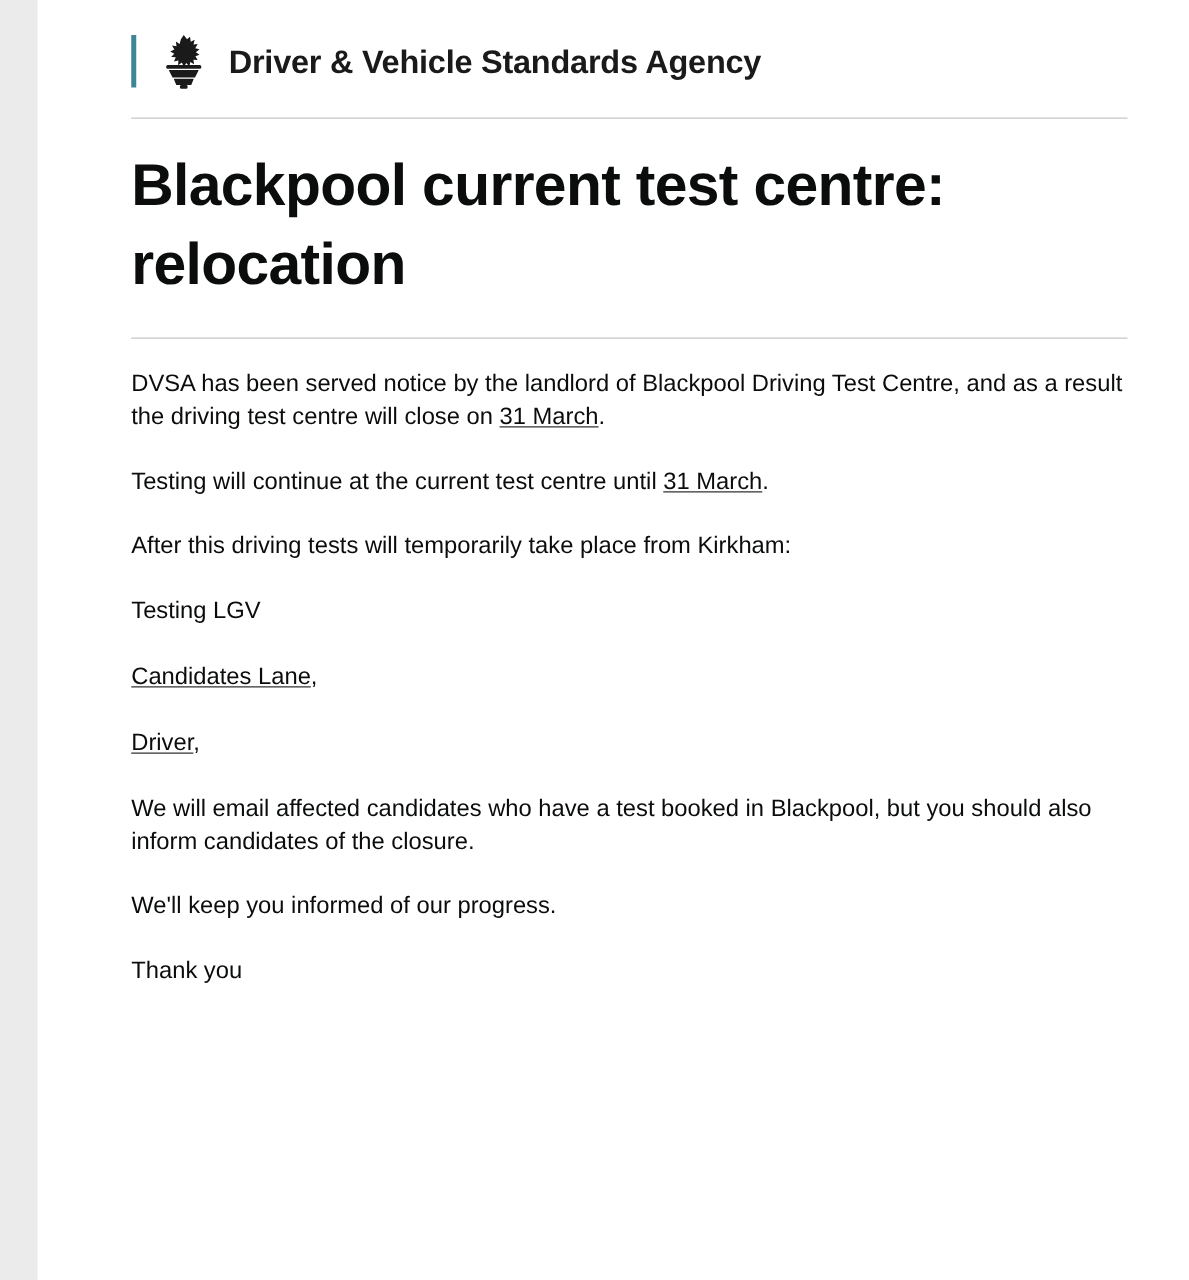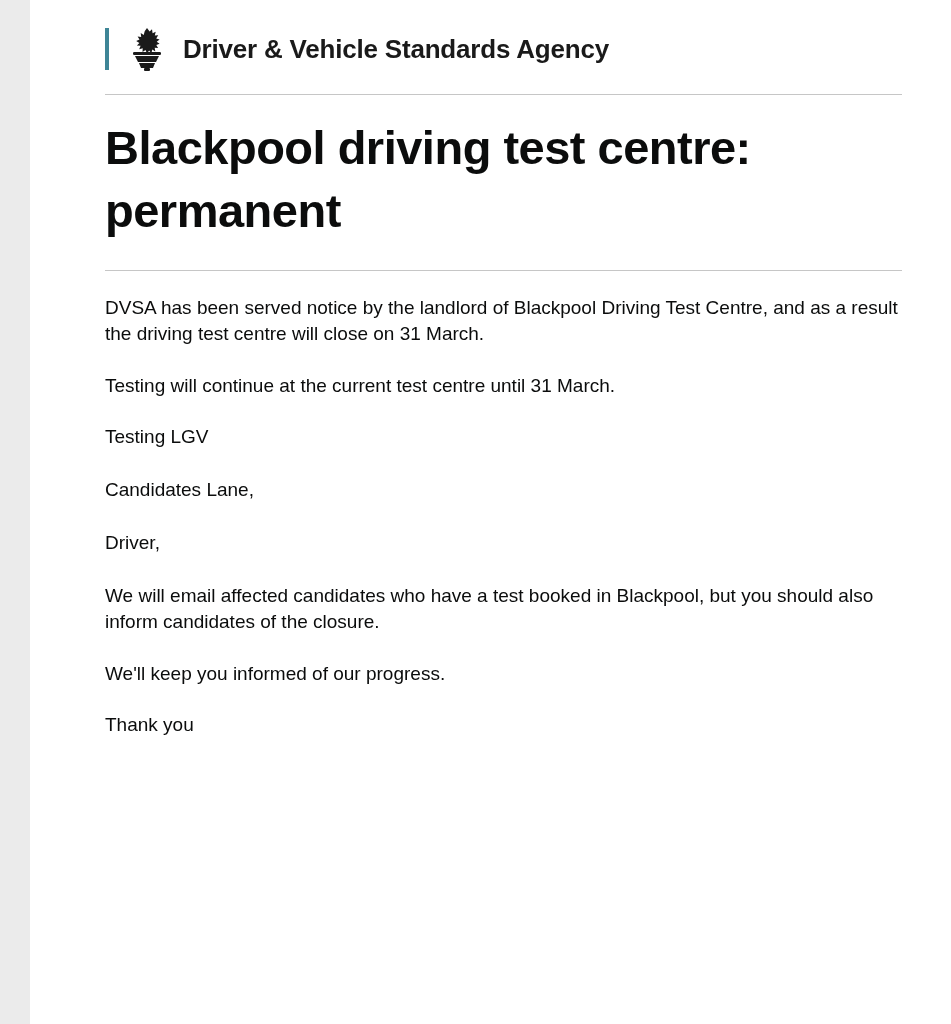--- a/index.html
+++ b/index.html
@@ -65,20 +65,21 @@
   .body-copy p {
     font-size: 19px;
     line-height: 1.36;
     color: #0b0c0c;
     margin: 0 0 26px 0;
   }
   .body-copy p.addr {
     margin-bottom: 27px;
   }
   .spell {
+    text-decoration: underline;
     text-decoration-style: solid;
     text-decoration-color: #333;
     text-underline-offset: 2px;
   }
 </style>
 </head>
 <body>
 
 <div class="page">
 
@@ -93,27 +94,28 @@
           <path d="M14 37 h16 l-2 5 h-12z"></path>
           <rect x="19" y="42" width="6" height="3" rx="1"></rect>
         </g>
       </svg>
     </div>
     <div class="org-name">Driver &amp; Vehicle Standards Agency</div>
   </div>
 
   <div class="hr"></div>
 
-  <h1 class="title">Blackpool driving test centre: permanent</h1>
+  <h1 class="title">Blackpool current test centre: relocation</h1>
 
   <div class="hr"></div>
 
   <div class="body-copy">
       <p><span>DVSA has been served notice by the landlord of Blackpool Driving Test Centre, and as a result the driving test centre will close on </span><span class="spell">31 March</span><span>.</span></p>
       <p><span>Testing will continue at the current test centre until </span><span class="spell">31 March</span><span>.</span></p>
+      <p><span>After this driving tests will temporarily take place from Kirkham:</span></p>
       <p class="addr"><span>Testing LGV</span></p>
       <p class="addr"><span class="spell">Candidates Lane</span><span>,</span></p>
       <p class="addr"><span class="spell">Driver</span><span>,</span></p>
       <p><span>We will email affected candidates who have a test booked in Blackpool, but you should also inform candidates of the closure.</span></p>
       <p><span>We'll keep you informed of our progress.</span></p>
       <p><span>Thank you</span></p>
     </div>
 
 </div>
 

